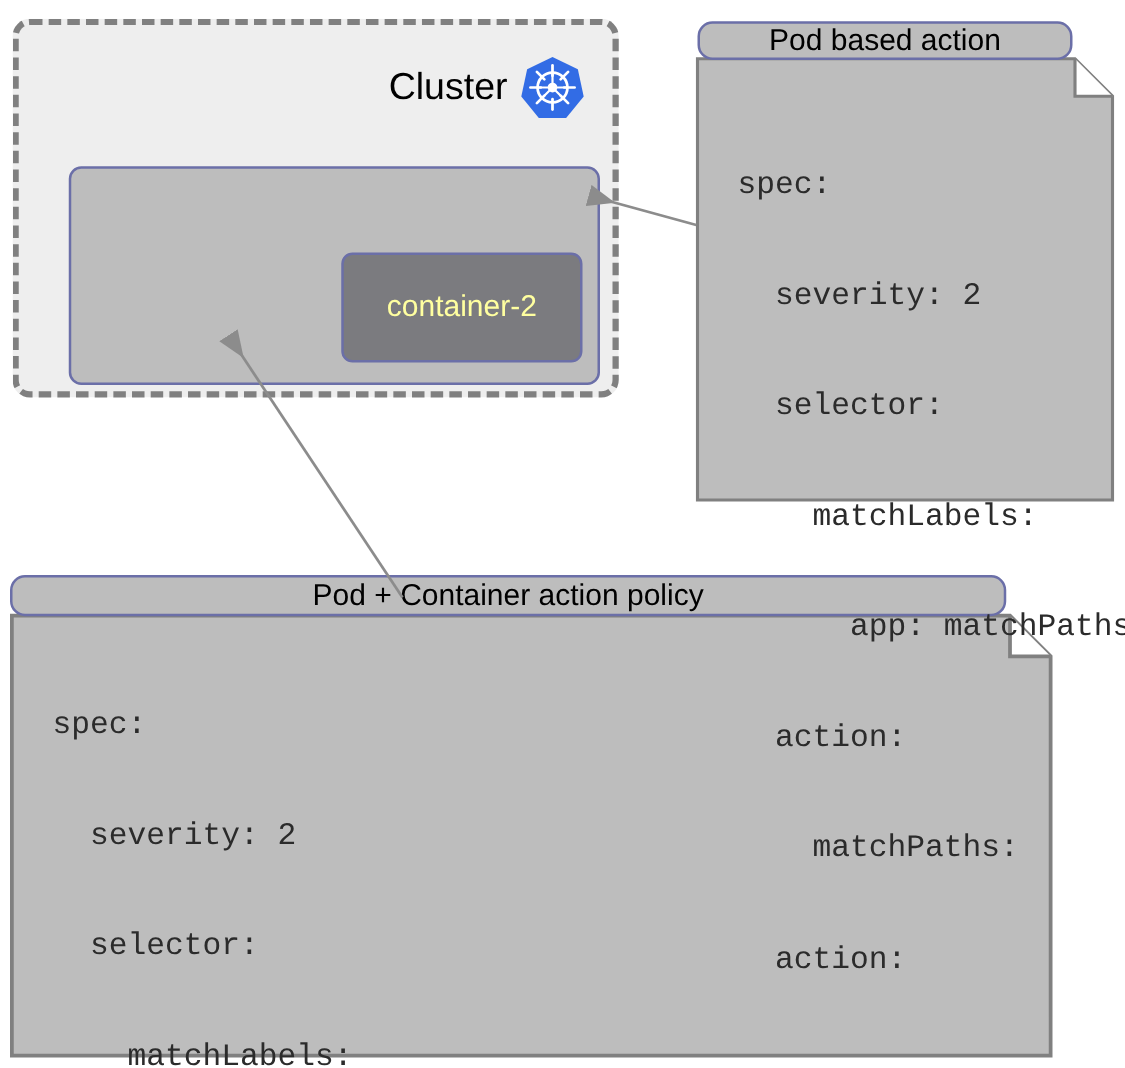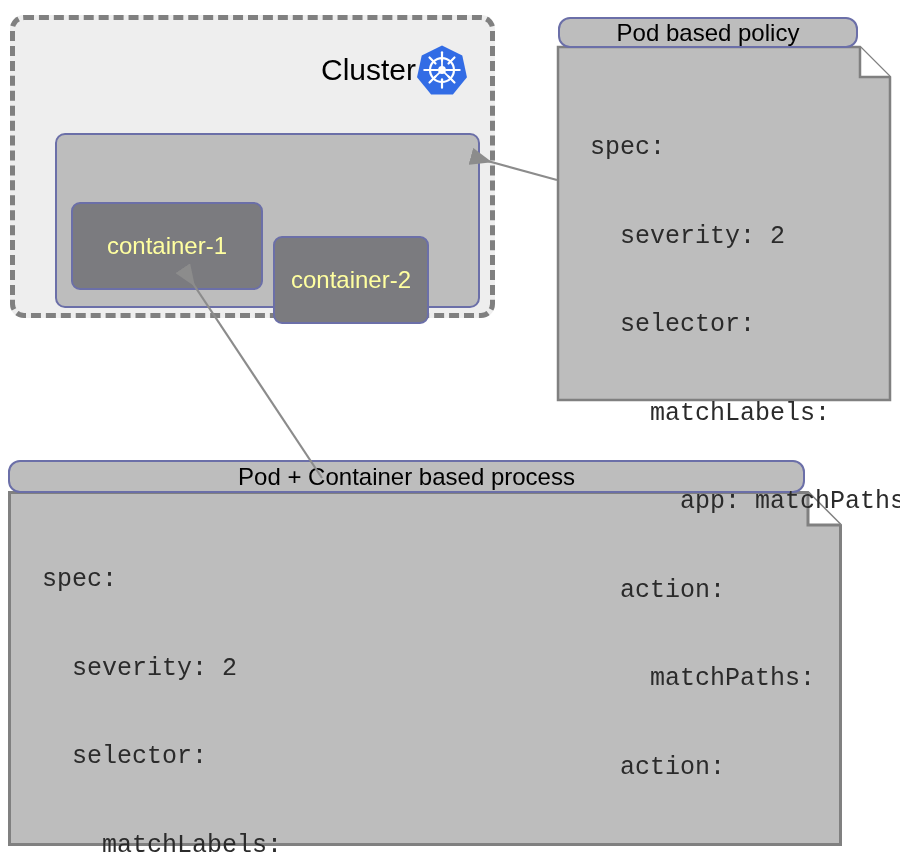--- a/index.html
+++ b/index.html
@@ -34,20 +34,21 @@
     border: 5px dashed #808080;
     border-radius: 14px;
   }
 
   #cluster-title-row {
     position: absolute;
     right: 22px;
     top: 24px;
     display: flex;
     align-items: center;
+    gap: 10px;
   }
   #cluster-label {
     font-size: 30px;
     color: #000000;
     font-family: "Liberation Sans", sans-serif;
     line-height: 1;
   }
   #k8s-logo {
     width: 52px;
     height: 52px;
@@ -82,21 +83,21 @@
     height: 88px;
     box-sizing: border-box;
     background: #7b7b7f;
     border: 2px solid #6b6fa8;
     border-radius: 9px;
     display: flex;
     align-items: center;
     justify-content: center;
   }
   #container-box-1 { left: 14px;  width: 192px; }
-  #container-box-2 { left: 216px; width: 156px; margin-top: 34px; }
+  #container-box-2 { left: 216px; width: 193px; }
   .container-label {
     font-size: 24px;
     color: #ffffa0;
     font-family: "Liberation Sans", sans-serif;
   }
 
   
   .note-header {
     position: absolute;
     box-sizing: border-box;
@@ -217,32 +218,29 @@
             <line x1="42.5" y1="50" x2="27" y2="50"></line>
             <line x1="55.3" y1="55.3" x2="66.5" y2="66.5"></line>
             <line x1="44.7" y1="55.3" x2="33.5" y2="66.5"></line>
           </g>
         </svg>
       </span>
     </div>
 
     <div id="pod-box">
 
-      <div id="container-box-1" class="container-box">
-        <span class="container-label">container-1</span>
-      </div>
 
       <div id="container-box-2" class="container-box">
         <span class="container-label">container-2</span>
       </div>
     </div>
   </div>
 
   <div id="note-pod-header" class="note-header">
-    <span class="note-header-label">Pod based policy</span>
+    <span class="note-header-label">Pod based action</span>
   </div>
 
   <div id="note-pod-body" class="note-body">
     <svg class="note-body-svg" viewBox="0 0 334 355" preserveAspectRatio="none">
       <path d="M1,1 L303,1 L333,31 L333,354 L1,354 Z" fill="#bdbdbd" stroke="#808080" stroke-width="2.5"></path>
       <path d="M303,1 L303,31 L333,31" fill="#ffffff" stroke="#808080" stroke-width="2.5"></path>
     </svg>
   </div>
 
   <div id="note-pod-code" class="note-code">
@@ -251,21 +249,21 @@
     <span class="code-line">  selector:</span>
     <span class="code-line">    matchLabels:</span>
     <span class="code-line">      app: matchPaths</span>
     <span class="code-line">  action:</span>
     <span class="code-line">    matchPaths:</span>
     <span class="code-line">  action:</span>
     
   </div>
 
   <div id="note-podcontainer-header" class="note-header">
-    <span class="note-header-label">Pod + Container based process</span>
+    <span class="note-header-label">Pod + Container action policy</span>
   </div>
 
   <div id="note-podcontainer-body" class="note-body">
     <svg class="note-body-svg" viewBox="0 0 834 355" preserveAspectRatio="none">
       <path d="M1.5,1.5 L800,1.5 L832.5,34 L832.5,353.5 L1.5,353.5 Z" fill="#bdbdbd" stroke="#808080" stroke-width="3"></path>
       <path d="M800,1.5 L800,34 L832.5,34" fill="#ffffff" stroke="#808080" stroke-width="3"></path>
     </svg>
   </div>
 
   <div id="note-podcontainer-code" class="note-code">

